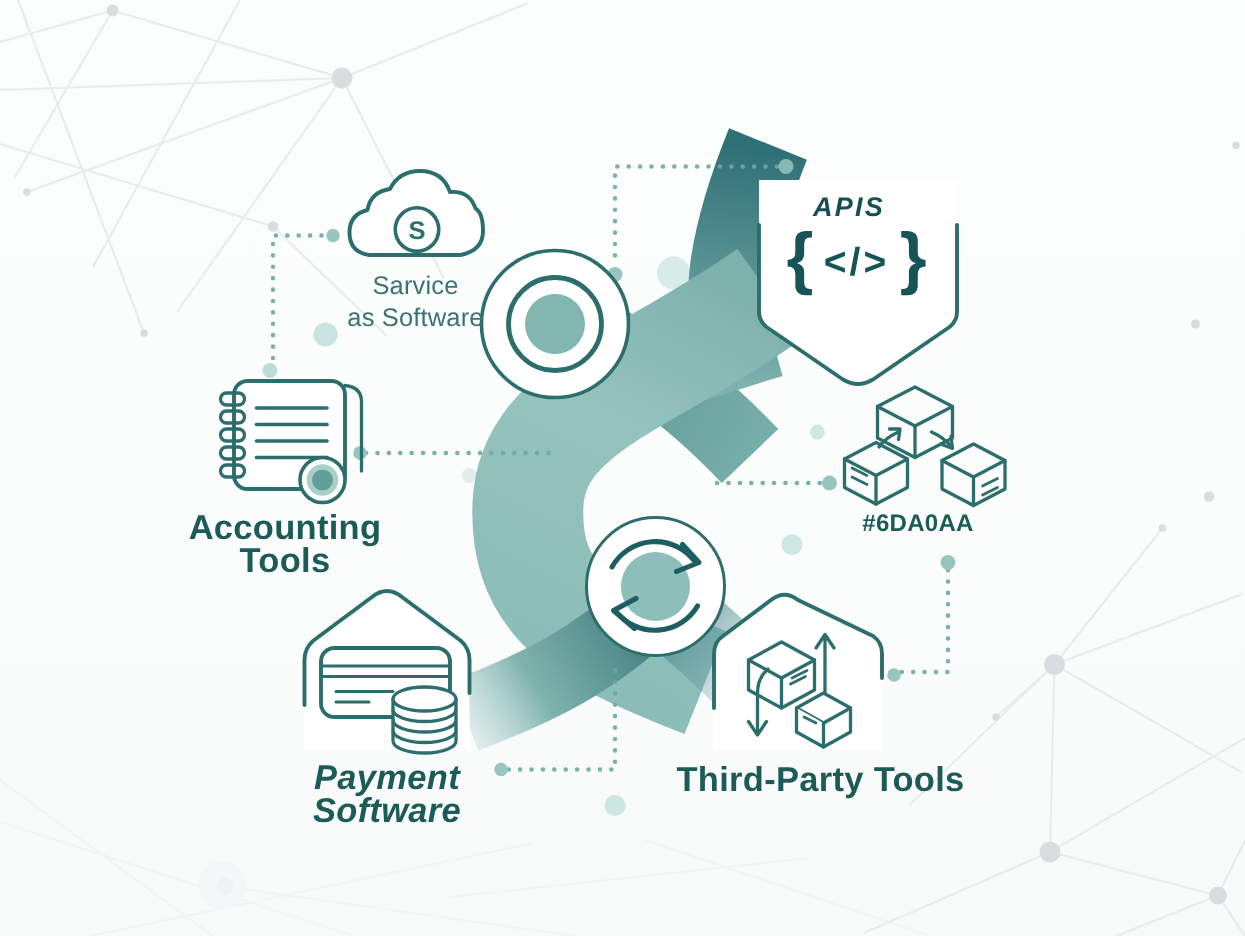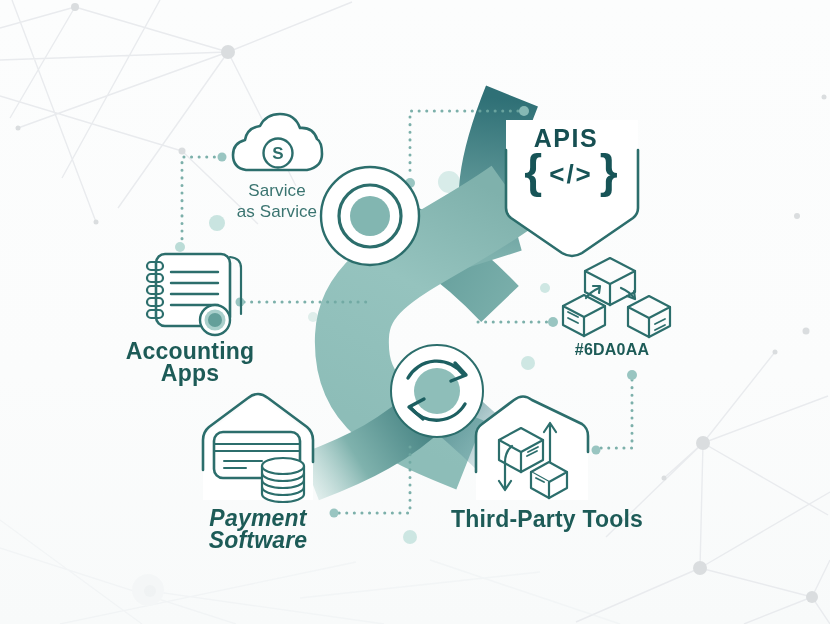--- a/index.html
+++ b/index.html
@@ -9,21 +9,21 @@
     font-family:"Liberation Sans",sans-serif;
   }
   .stage svg.scene{position:absolute;left:0;top:0;}
   .lbl{
     position:absolute;transform:translateX(-50%);text-align:center;
     color:#1D5B57;font-weight:700;font-size:23px;line-height:22px;letter-spacing:.2px;
     white-space:nowrap;
   }
   .lbl .line{display:block;}
   .lbl-saas{color:#3A7470;font-weight:400;font-size:17px;line-height:21px;letter-spacing:.1px;}
-  .lbl-apis{font-size:25px;letter-spacing:1.5px;color:#164F52;}
+  .lbl-apis{font-size:18px;letter-spacing:1.5px;color:#164F52;font-style:italic;}
   .code-row{
     position:absolute;transform:translateX(-50%);display:flex;align-items:center;gap:7px;
     color:#175457;
   }
   .code-row .brace{font-size:46px;font-weight:700;line-height:1;padding-bottom:6px;}
   .code-row .code{font-size:26px;font-weight:700;letter-spacing:2px;}
 </style>
 </head>
 <body>
 
@@ -240,36 +240,36 @@
           <path d="M 567,472 L 567,488 L 549,498" fill="#FFFFFF"></path>
           <path d="M 536,478 L 544,482" stroke-width="1.8"></path>
         </g>
       </g>
     </g>
   </g>
 </svg>
 
 <div class="lbl lbl-saas" style="left:277px;top:180px;">
   <span class="line">Sarvice</span>
-  <span class="line">as Sarvice</span>
+  <span class="line">as Software</span>
 </div>
 
 <div class="lbl lbl-apis" style="left:566px;top:127px;">
   <span>APIS</span>
 </div>
 
 <div class="code-row" style="left:571px;top:148px;">
   <span class="brace">{</span>
   <span class="code">&lt;/&gt;</span>
   <span class="brace">}</span>
 </div>
 
 <div class="lbl" style="left:190px;top:340px;">
   <span class="line">Accounting</span>
-  <span class="line">Apps</span>
+  <span class="line">Tools</span>
 </div>
 
 <div class="lbl" style="left:612px;top:339px;font-size:16px;">
   <span>#6DA0AA</span>
 </div>
 
 <div class="lbl" style="left:258px;top:507px;font-style:italic;">
   <span class="line">Payment</span>
   <span class="line">Software</span>
 </div>

